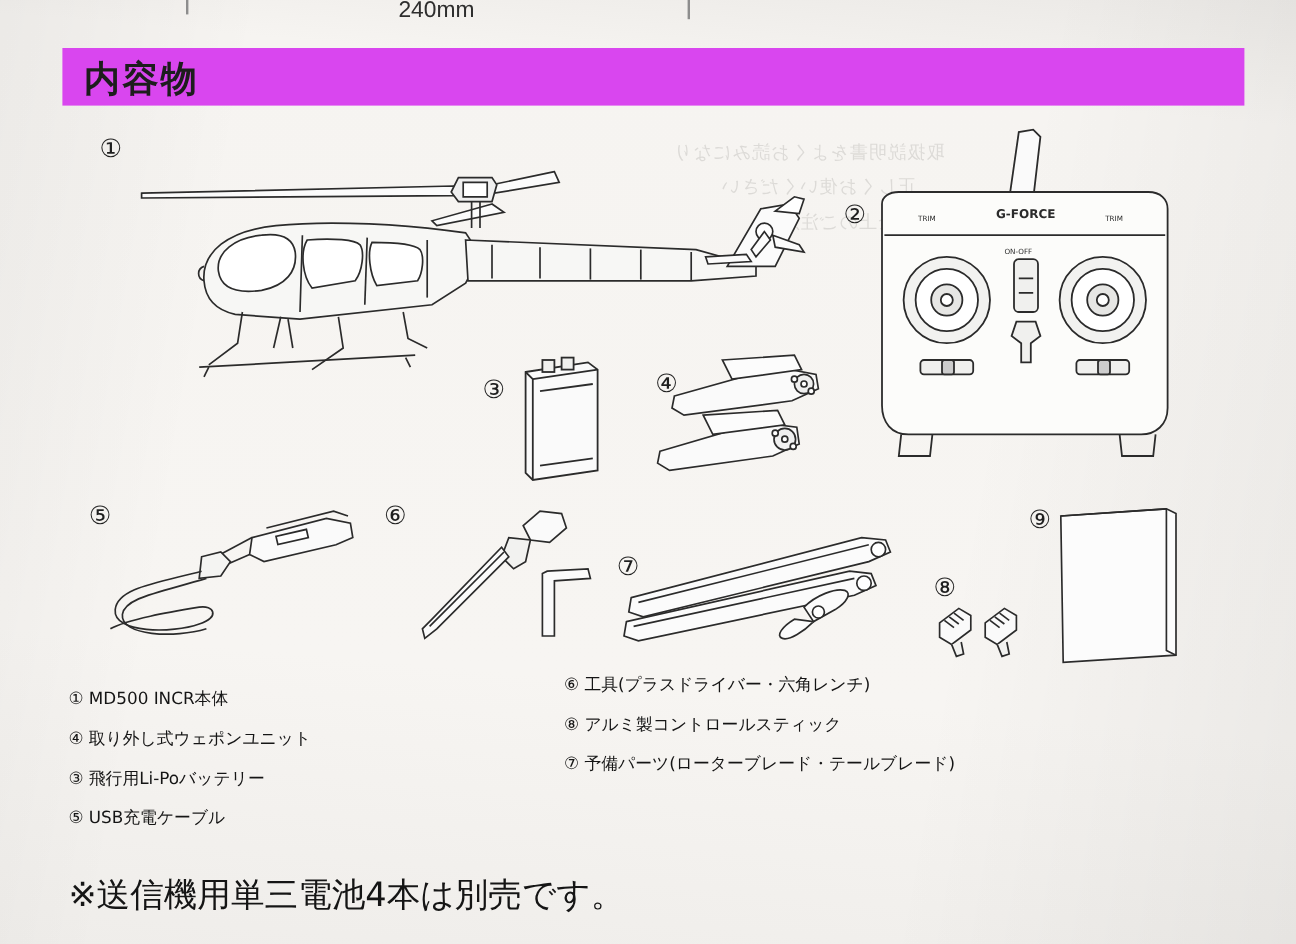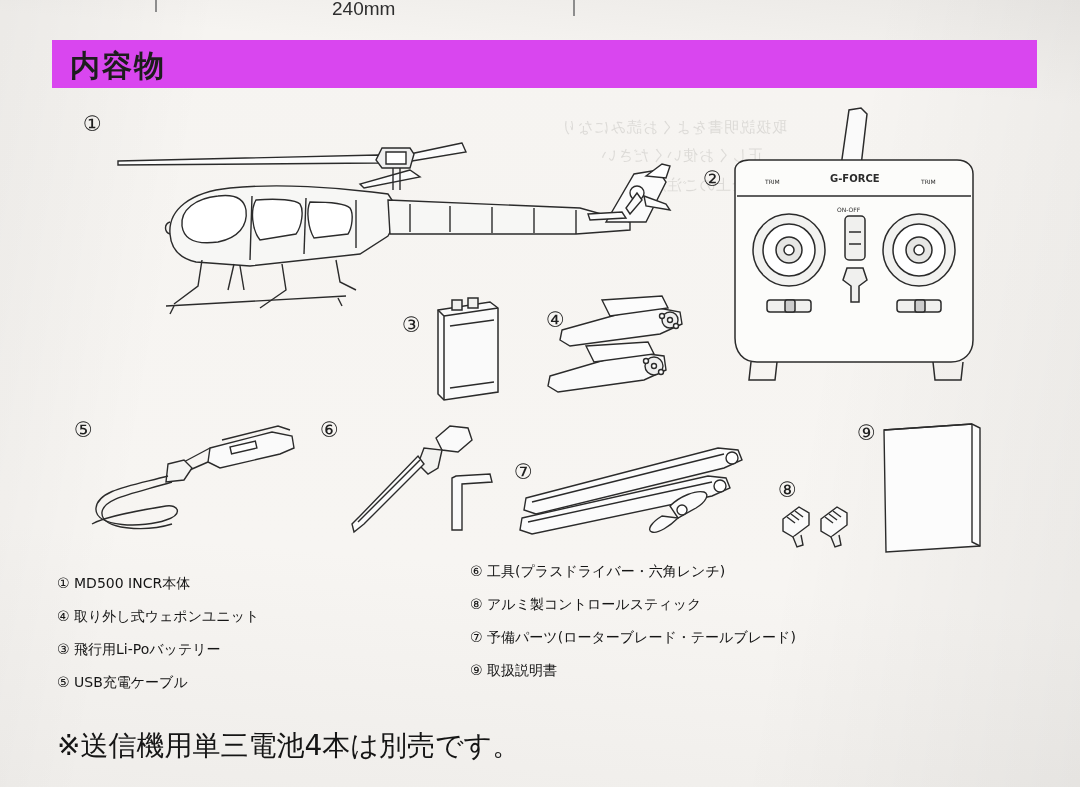--- a/index.html
+++ b/index.html
@@ -385,20 +385,16 @@
       <span>工具(プラスドライバー・六角レンチ)</span>
     </div>
     <div class="row">
       <span>⑧</span>
       <span>アルミ製コントロールスティック</span>
     </div>
     <div class="row">
       <span>⑦</span>
       <span>予備パーツ(ローターブレード・テールブレード)</span>
     </div>
-    <div class="row">
-      <span>⑨</span>
-      <span>取扱説明書</span>
-    </div>
   </div>
 
   <div class="note">※送信機用単三電池4本は別売です。</div>
 </div>
 
 </body></html>

